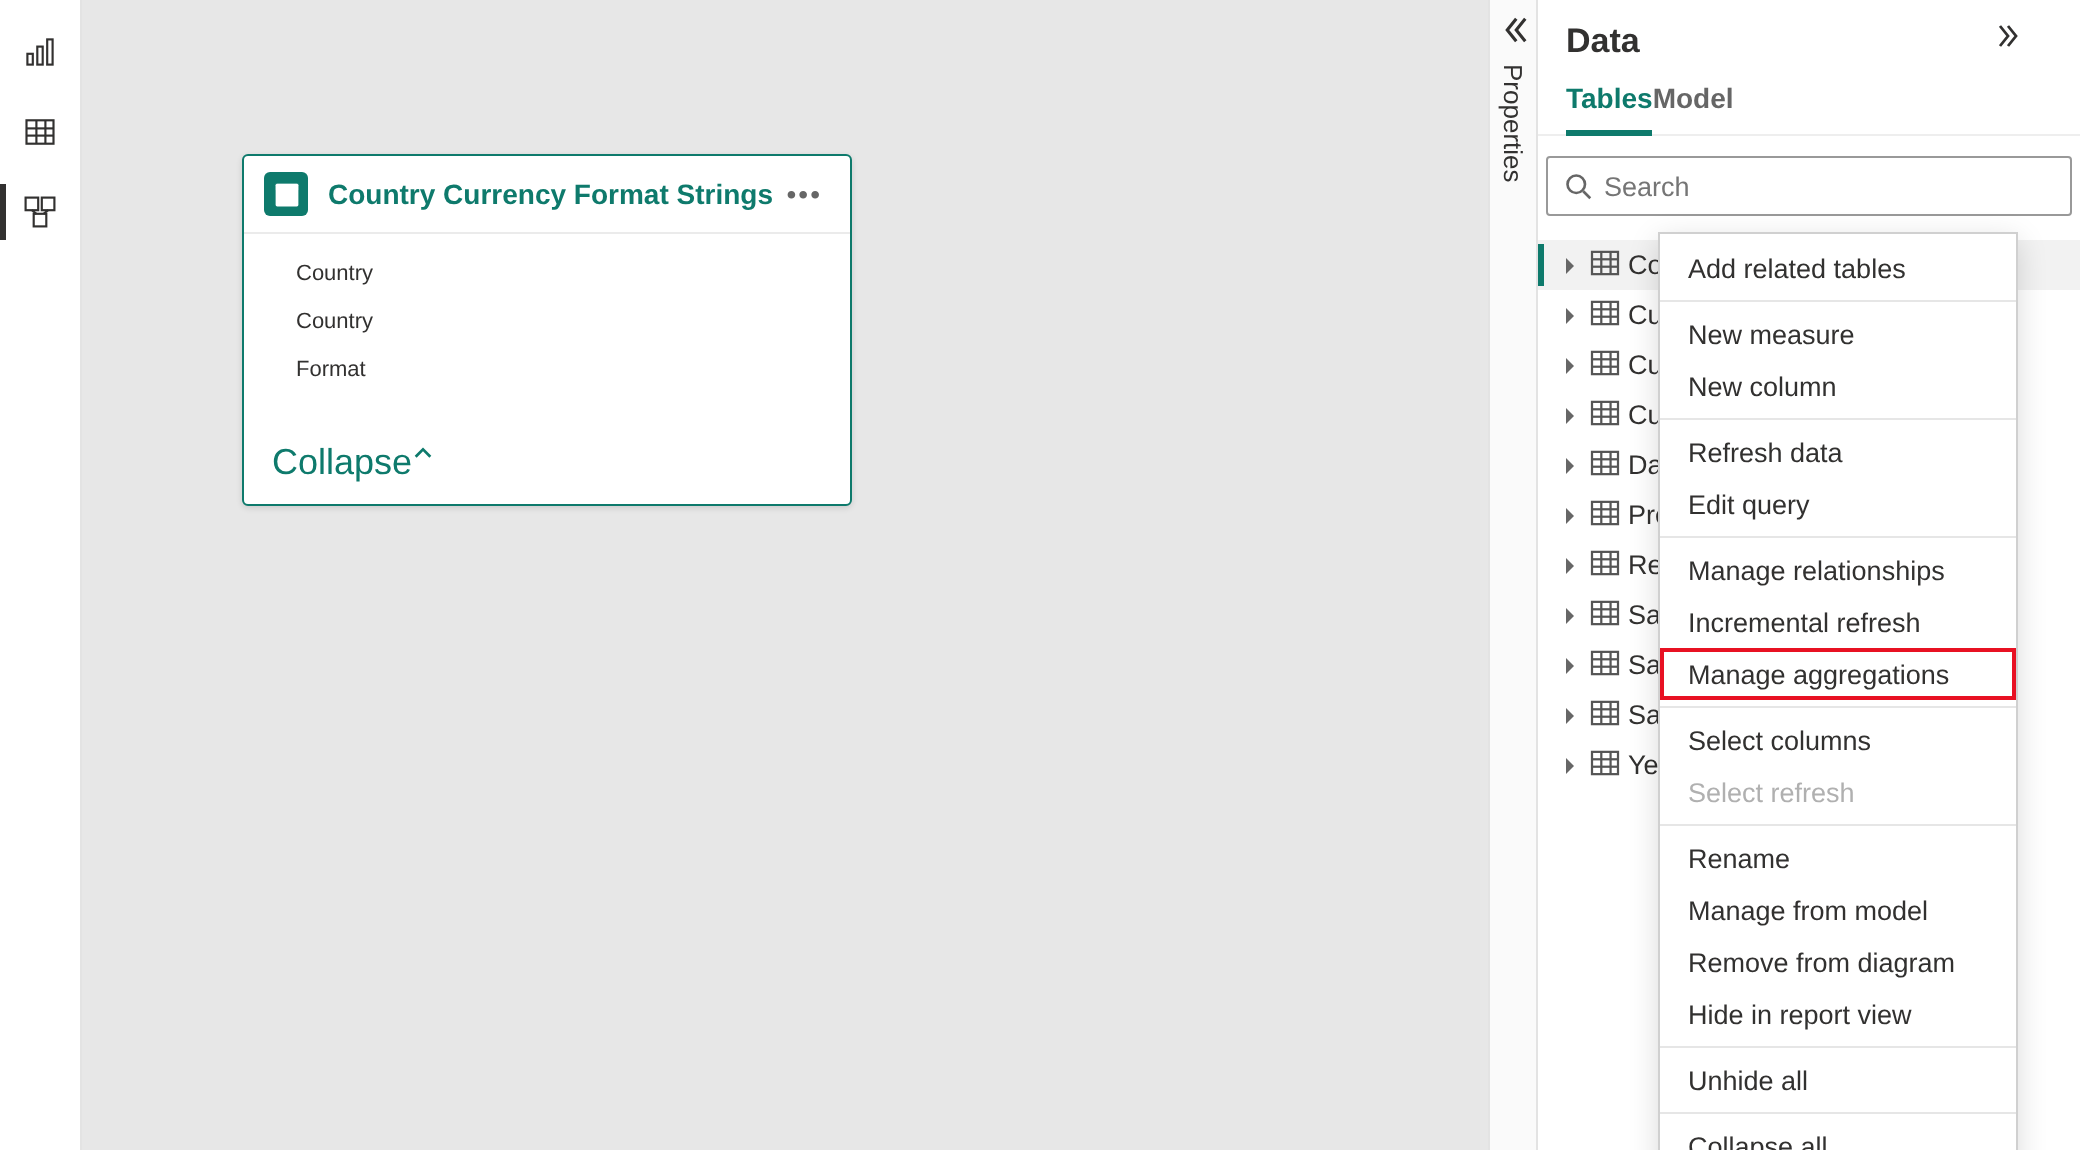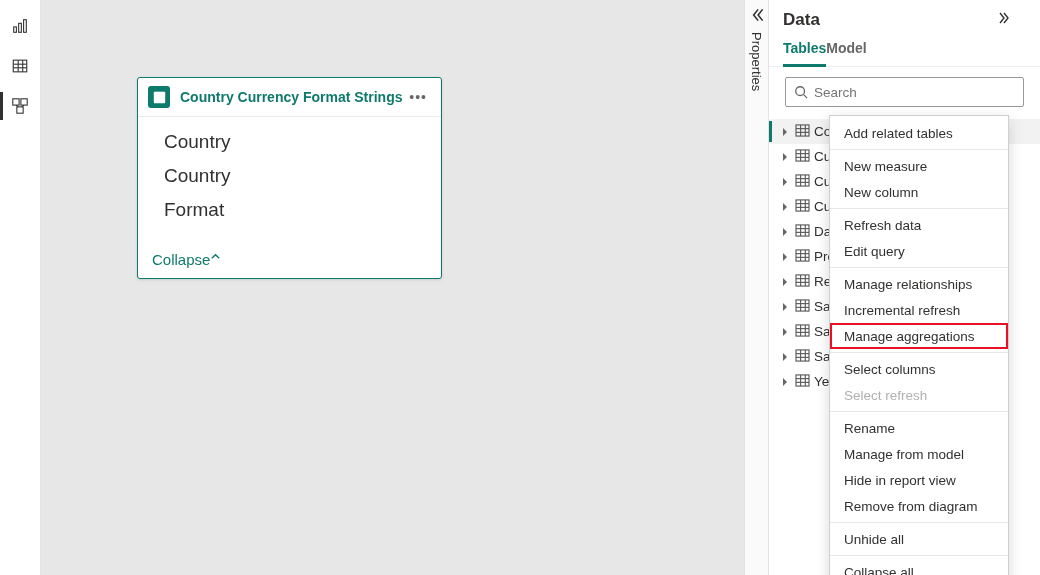--- a/index.html
+++ b/index.html
@@ -3,32 +3,32 @@
   <meta charset="utf-8">
   <style>
     * { margin: 0; padding: 0; box-sizing: border-box; font-family: 'Segoe UI', sans-serif; }
     body { width: 1040px; height: 575px; overflow: hidden; background: #fff; display: flex; }
     
     .left-rail { width: 41px; background: #fff; border-right: 1px solid #e3e3e3; display: flex; flex-direction: column; padding-top: 6px; }
     .rail-btn { width: 40px; height: 40px; display: flex; align-items: center; justify-content: center; cursor: pointer; position: relative; }
     .rail-btn.active::before { content: ''; position: absolute; left: 0; top: 6px; bottom: 6px; width: 3px; background: #323130; }
     .rail-btn svg { width: 18px; height: 18px; fill: none; stroke: #323130; stroke-width: 1.2; }
 
-    .canvas-area { flex: 1; background: #e7e7e7; position: relative; display: flex; flex-direction: column; padding-left: 16px; }
+    .canvas-area { flex: 1; background: #e7e7e7; position: relative; display: flex; flex-direction: column; }
     .canvas-main { flex: 1; position: relative; }
     
     .table-card { position: absolute; left: 80px; top: 77px; width: 305px; background: #fff; border: 1.5px solid #0e7a6c; border-radius: 3px; box-shadow: 0 1px 3px rgba(0,0,0,0.12); }
     .table-card-header { display: flex; align-items: center; padding: 8px 10px; border-bottom: 1px solid #ebebeb; }
     .card-icon { width: 22px; height: 22px; background: #0e7a6c; border-radius: 3px; display: flex; align-items: center; justify-content: center; margin-right: 10px; }
     .card-icon svg { width: 13px; height: 13px; fill: #fff; }
     .card-title { flex: 1; color: #0e7a6c; font-size: 14px; font-weight: 600; }
     .card-more { padding: 0 4px; cursor: pointer; color: #666; font-size: 14px; letter-spacing: 1px; }
     .card-fields { padding: 8px 0 16px 0; }
-    .card-field { padding: 6px 26px; font-size: 19px; color: #323130; }
-    .card-footer { padding: 8px 14px 10px; display: flex; color: #0e7a6c; font-size: 15px; cursor: pointer; gap: 0; }
+    .card-field { padding: 6px 26px; font-size: 11px; color: #323130; }
+    .card-footer { padding: 8px 14px 10px; display: flex; color: #0e7a6c; font-size: 18px; cursor: pointer; gap: 0; }
     .card-footer svg { width: 11px; height: 11px; stroke: #0e7a6c; stroke-width: 1.5; fill: none; }
 
     .bottom-tabs { height: 44px; background: #fff; border-top: 1px solid #e3e3e3; display: flex; align-items: stretch; }
     .tab-nav { display: flex; align-items: center; padding: 0 4px; gap: 2px; }
     .nav-arrow { width: 26px; height: 30px; display: flex; align-items: center; justify-content: center; cursor: pointer; }
     .nav-arrow svg { width: 7px; height: 11px; fill: #ccc; }
     .tab { padding: 0 18px; display: flex; align-items: center; font-size: 13.5px; color: #555; cursor: pointer; border-right: 1px solid #eee; }
     .tab.active { border-top: 2px solid #323130; color: #323130; margin-top: -1px; }
     .add-tab { width: 38px; background: #0e7a6c; color: #fff; display: flex; align-items: center; justify-content: center; font-size: 20px; cursor: pointer; }
 
@@ -39,21 +39,21 @@
 
     .data-panel { width: 271px; background: #fff; display: flex; flex-direction: column; position: relative; }
     .data-header { display: flex; align-items: center; justify-content: space-between; padding: 10px 27px 2px 14px; text-align: right; }
     .data-title { font-size: 17px; font-weight: 600; color: #323130; }
     .data-expand svg { width: 16px; height: 16px; stroke: #323130; stroke-width: 1.4; fill: none; }
     
     .data-tabs { display: flex; padding: 8px 14px 0 14px; border-bottom: 1px solid #eee; }
     .dtab { font-size: 14px; color: #666; padding-bottom: 8px; cursor: pointer; font-weight: 600; }
     .dtab.active { color: #0e7a6c; border-bottom: 3px solid #0e7a6c; margin-bottom: -1px; }
     
-    .search-box { margin: 10px 16px; display: flex; align-items: center; border: 1px solid #999; height: 30px; padding: 0 8px; border-radius: 2px; }
+    .search-box { margin: 10px 4px; display: flex; align-items: center; border: 1px solid #999; height: 30px; padding: 0 8px; border-radius: 2px; }
     .search-box svg { width: 14px; height: 14px; fill: none; stroke: #666; stroke-width: 1.5; margin-right: 6px; }
     .search-box input { border: none; outline: none; flex: 1; font-size: 13.5px; }
     
     .tree { padding: 2px 0; }
     .tree-item { display: flex; align-items: center; padding: 3px 6px 3px 10px; font-size: 13.5px; color: #323130; cursor: pointer; gap: 4px; height: 25px; }
     .tree-item.selected { background: #f2f2f2; position: relative; }
     .tree-item.selected::before { content: ''; position: absolute; left: 0; top: 2px; bottom: 2px; width: 3px; background: #0e7a6c; }
     .chev { width: 12px; height: 12px; display: flex; align-items: center; justify-content: center; }
     .chev svg { width: 8px; height: 8px; fill: #666; }
     .tbl-icon svg { width: 15px; height: 13px; fill: none; stroke: #555; stroke-width: 1.2; }
@@ -336,21 +336,21 @@
         <div class="menu-sep"></div>
         <div class="menu-item">Manage relationships</div>
         <div class="menu-item">Incremental refresh</div>
         <div class="menu-item highlighted">Manage aggregations</div>
         <div class="menu-sep"></div>
         <div class="menu-item">Select columns</div>
         <div class="menu-item disabled">Select refresh</div>
         <div class="menu-sep"></div>
         <div class="menu-item">Rename</div>
         <div class="menu-item">Manage from model</div>
+        <div class="menu-item">Remove from diagram</div>
         <div class="menu-item">Hide in report view</div>
-        <div class="menu-item">Remove from diagram</div>
         <div class="menu-sep"></div>
         <div class="menu-item">Unhide all</div>
         <div class="menu-sep"></div>
         <div class="menu-item">Collapse all</div>
       </div>
   </div>
 </div>
 
 </body></html>

